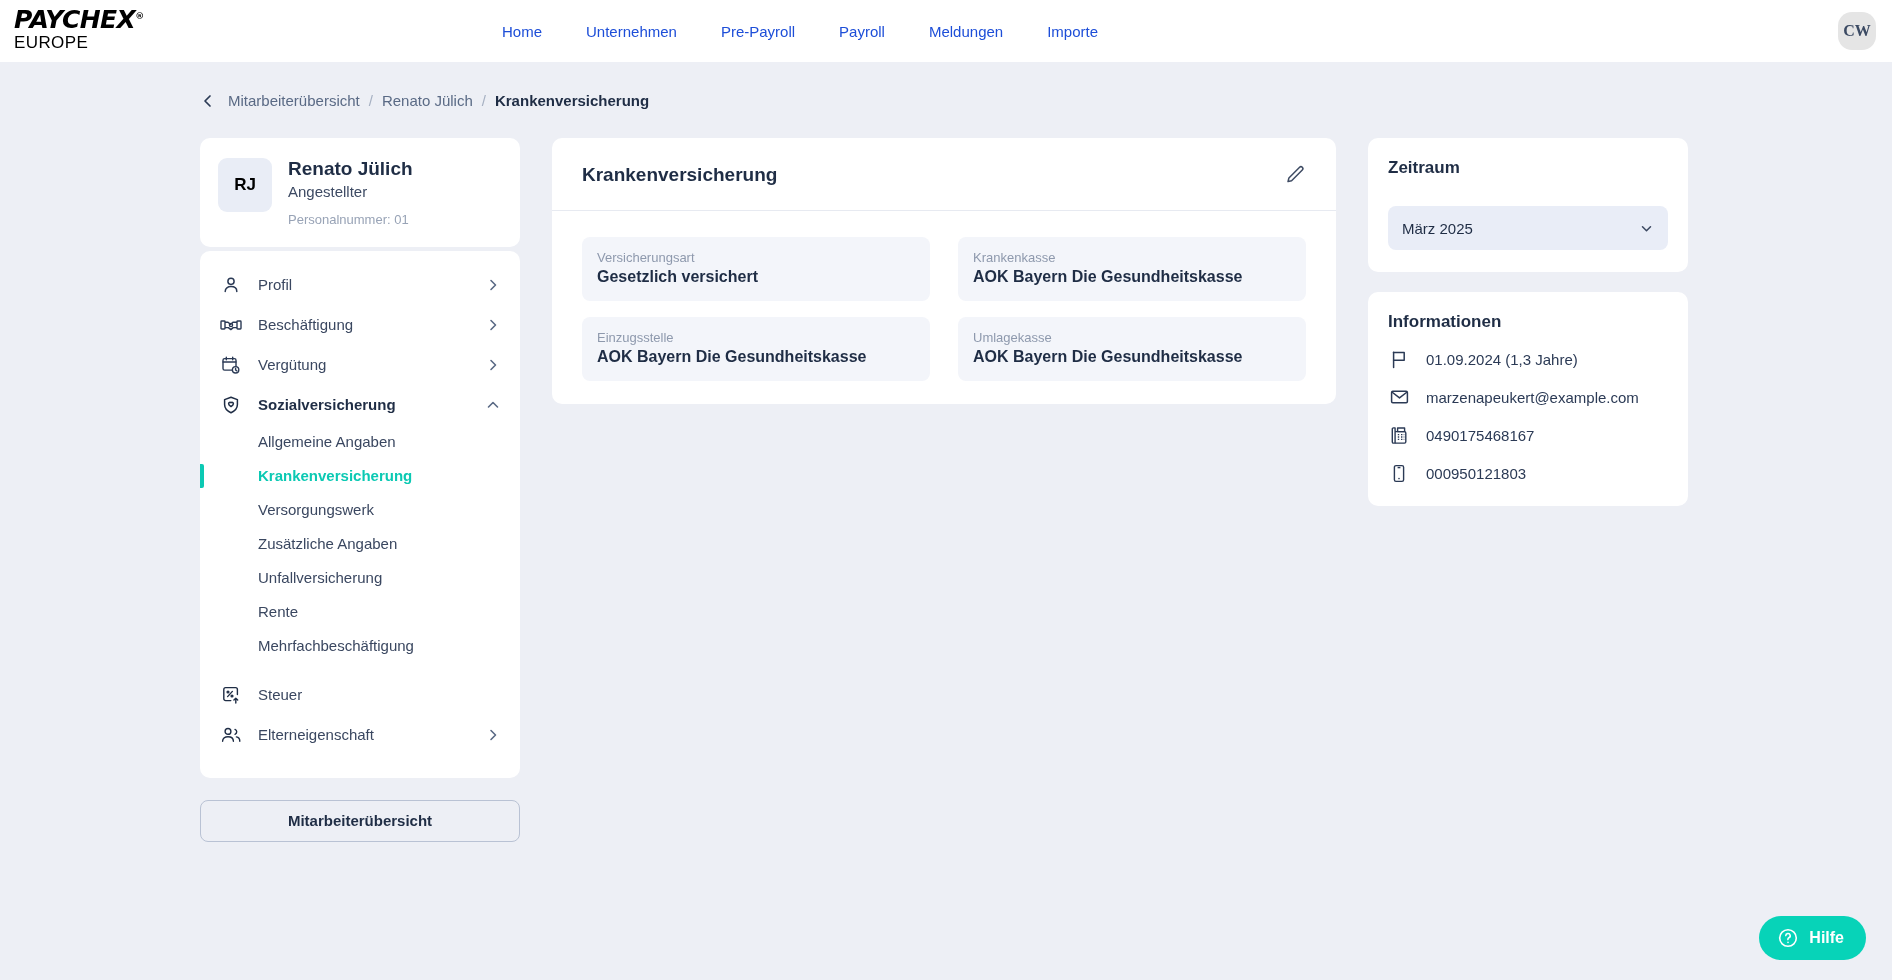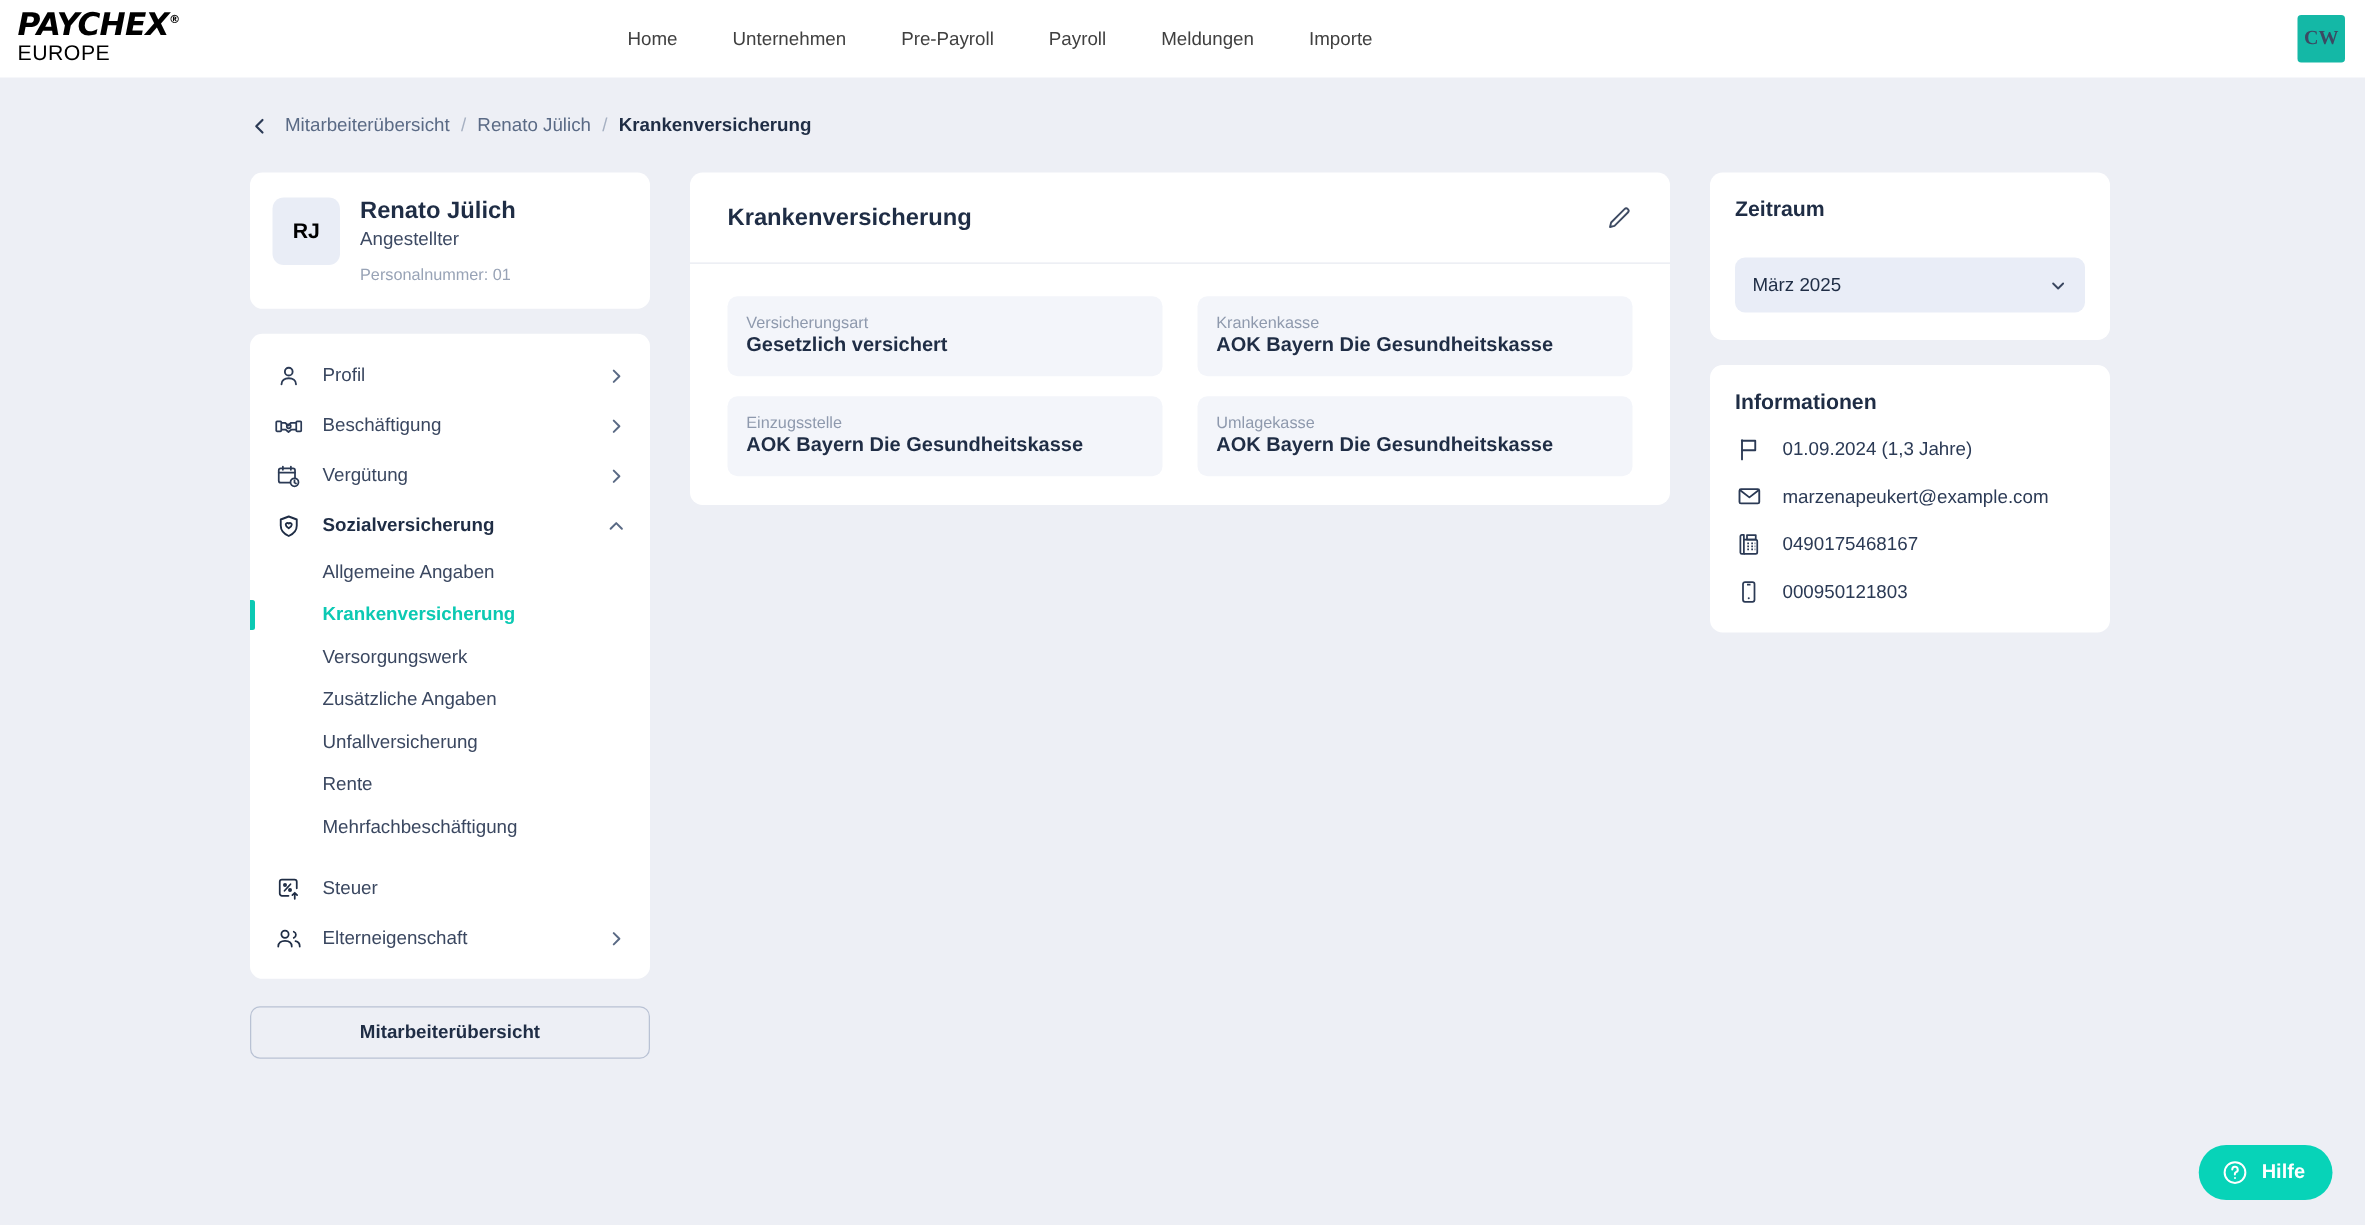--- a/index.html
+++ b/index.html
@@ -24,33 +24,33 @@
   .logo-main sup { font-size: 9px; font-style: normal; vertical-align: super; }
   .logo-sub {
     font-family: "Liberation Sans", sans-serif;
     font-size: 17px; color: #000; letter-spacing: 0.4px; display: block;
     margin-top: 2px;
   }
 
   .mainnav { position: absolute; left: 480px; top: 0; height: 62px; display: flex; align-items: stretch; }
   .navitem {
     display: flex; align-items: center; padding: 0 22px;
-    font-size: 15px; color: #404040; position: relative; cursor: pointer;
+    font-size: 15px; color: #1d4ed8; position: relative; cursor: pointer;
     white-space: nowrap;
   }
   .navitem.active { color: #0bc9b3; font-weight: 700; }
   .navitem.active::after {
     content: ""; position: absolute; left: 20px; right: 20px; bottom: 0;
     height: 4px; background: #0bc9b3; border-radius: 2px 2px 0 0;
   }
 
   .avatar-top {
     position: absolute; right: 16px; top: 12px;
-    width: 38px; height: 38px; border-radius: 3px;
-    background: #14b8a6; color: #3b4a63;
+    width: 38px; height: 38px; border-radius: 14px;
+    background: #e5e5e5; color: #3b4a63;
     font-family: "Liberation Serif", serif; font-size: 16px; font-weight: 700;
     display: flex; align-items: center; justify-content: center; cursor: pointer;
   }
 
   
   .breadcrumb {
     position: absolute; left: 200px; top: 92px;
     display: flex; align-items: center; gap: 9px;
     font-size: 15px; color: #5a6a85;
   }
@@ -72,21 +72,21 @@
     width: 54px; height: 54px; border-radius: 9px; background: #e9edf6;
     display: flex; align-items: center; justify-content: center;
     font-family: Liberation Sans, sans-serif; font-weight: 700; font-size: 17px; color: #000000;
     flex: 0 0 auto;
   }
   .emp-name { font-size: 19px; font-weight: 700; color: #1f2d45; line-height: 1.15; }
   .emp-role { font-size: 15px; color: #3d4a63; margin-top: 3px; }
   .emp-no { font-size: 13px; color: #98a3b6; margin-top: 12px; }
 
   
-  .navcard { margin-top: 20px; padding: 14px 0 12px 0; }
+  .navcard { margin-top: 4px; padding: 14px 0 23px 0; }
   .nav-row {
     display: flex; align-items: center; height: 40px;
     padding: 0 20px; cursor: pointer; font-size: 15px; color: #3a4760;
   }
   .nav-row .ic { width: 22px; height: 22px; margin-right: 16px; flex: 0 0 auto;
                  display: flex; align-items: center; justify-content: center; }
   .nav-row .lbl { flex: 1 1 auto; }
   .nav-row.expanded .lbl { font-weight: 700; color: #1f2d45; }
   .chev { color: #5a6a85; display: flex; align-items: center; }
 

